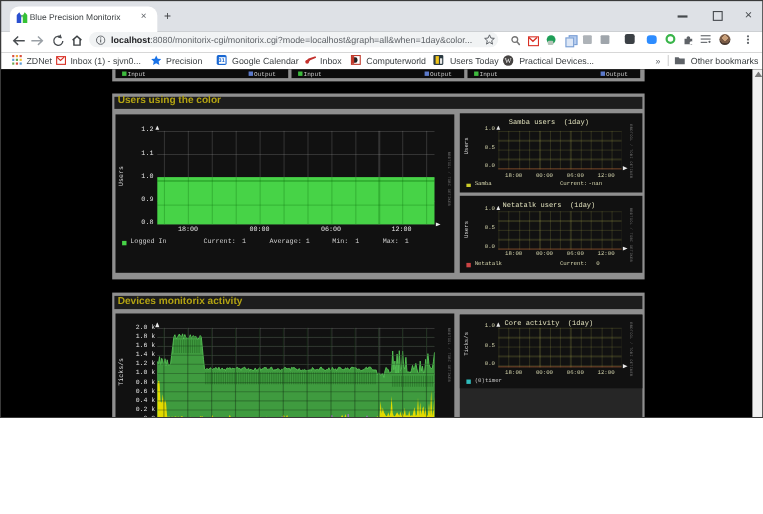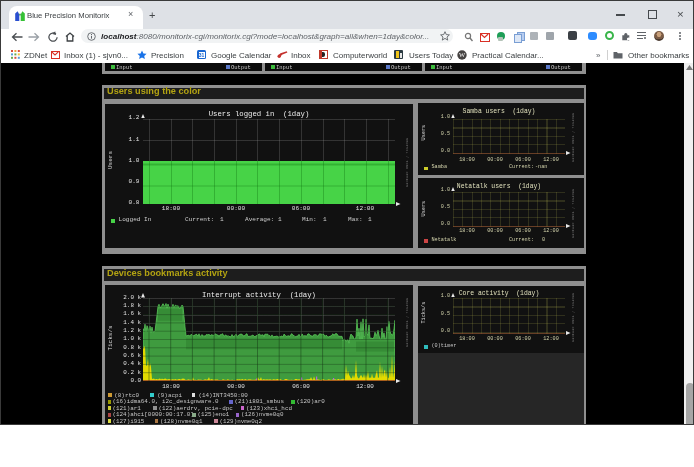--- a/index.html
+++ b/index.html
@@ -1,30 +1,30 @@
 <!DOCTYPE html>
 <html><head>
 <meta charset="utf-8">
 <style>
   html,body{margin:0;padding:0;}
-  #win{position:relative;width:694px;height:425px;overflow:hidden;background:#000;
+  #win{position:relative;width:694px;height:380px;overflow:hidden;background:#000;
        font-family:"Liberation Sans", sans-serif;box-sizing:border-box;border:1px solid #3a3a3a;}
   .abs{position:absolute;}
   
   #tabstrip{left:0;top:0;width:694px;height:28px;background:#dee1e6;}
   #tab{left:8px;top:5px;width:134px;height:23px;background:#fff;border-radius:8px 8px 0 0;}
   #tabtitle{left:26px;top:10px;font-size:7.7px;color:#3c4043;}
   #tabx{left:127px;top:9px;width:9px;height:9px;font-size:9px;color:#5f6368;line-height:9px;}
   #newtab{left:148px;top:9px;font-size:11px;color:#44474a;line-height:11px;}
   .winctl{top:9px;color:#45494d;}
   #toolbar{left:0;top:28px;width:694px;height:19px;background:#fff;}
   #bookbar{left:0;top:47px;width:694px;height:15px;background:#fff;}
   .bbtext{font-size:8px;color:#3c4043;top:50px;}
   .omni{left:80px;top:27.5px;width:372px;height:14.5px;background:#f1f3f4;border-radius:8px;}
-  .urltext{left:100px;top:30.5px;font-size:8.1px;color:#202124;font-style:italic;}
+  .urltext{left:100px;top:30.5px;font-size:8.1px;color:#202124;}
   
   #page{left:0;top:62px;width:694px;height:405px;background:#000;}
   
   #sbar{left:683px;top:62px;width:11px;height:405px;background:#f0f0f0;}
   #sthumb{left:684.5px;top:381.5px;width:8px;height:63px;background:#a6a6a6;border-radius:4px;}
 </style>
 </head>
 <body>
 <div id="win">
 
@@ -132,21 +132,21 @@
   <div class="abs" style="left:319px;top:50px;width:2px;height:7px;background:#c0392b;"></div>
   <div class="abs bbtext" style="left:332px;">Computerworld</div>
   <div class="abs" style="left:393px;top:49px;width:9px;height:9px;background:#2b3a42;border-radius:1px;"></div>
   <div class="abs" style="left:394.5px;top:50px;width:3px;height:7px;background:#f0c419;"></div>
   <div class="abs" style="left:398.5px;top:52px;width:2.5px;height:5px;background:#e8e8e8;"></div>
   <div class="abs bbtext" style="left:408px;">Users Today</div>
   <svg class="abs" style="left:456px;top:49px;" width="10" height="10" viewBox="0 0 10 10">
     <circle cx="5" cy="5" r="4.7" fill="#464342"></circle>
     <text x="5" y="7.2" font-size="6.5" fill="#fff" text-anchor="middle" font-family="Liberation Serif,serif">W</text>
   </svg>
-  <div class="abs bbtext" style="left:471px;">Practical Calendar...</div>
+  <div class="abs bbtext" style="left:471px;">Practical Devices...</div>
   <div class="abs" style="left:595px;top:49.5px;font-size:8px;color:#5f6368;">»</div>
   <div class="abs" style="left:606px;top:49px;width:1px;height:10px;background:#d0d0d0;"></div>
   <svg class="abs" style="left:612px;top:50px;" width="10" height="8" viewBox="0 0 10 8">
     <path d="M0.5 1 h3.4 l1 1.2 h4.6 v5.3 h-9 Z" fill="#5f6368"></path>
   </svg>
   <div class="abs bbtext" style="left:627px;">Other bookmarks</div>
 
   <div class="abs" id="page"></div>
 
 <div class="abs" style="left:100.5px;top:62px;width:484.8px;height:10.5px;background:#909090;"></div>
@@ -164,21 +164,20 @@
 <div class="abs" style="left:430px;top:64px;width:3.5px;height:3.5px;background:#3dbb3d;"></div>
 <div class="abs" style="left:435px;top:62.8px;font-family:'Liberation Mono',monospace;font-size:5.5px;color:#c9c9c9;">Input</div>
 <div class="abs" style="left:545px;top:64px;width:3.5px;height:3.5px;background:#5b79c9;"></div>
 <div class="abs" style="left:550px;top:62.8px;font-family:'Liberation Mono',monospace;font-size:5.5px;color:#c9c9c9;">Output</div>
 <div class="abs" style="left:100.5px;top:84px;width:484.8px;height:168.5px;background:#8f8f8f;"></div>
 <div class="abs" style="left:103.0px;top:86.5px;width:479.5px;height:11.0px;background:#1d1d1d;"></div>
 <div class="abs" style="left:106.0px;top:85.0px;font-size:9.2px;font-weight:bold;color:#b3a312;">Users using the color</div>
 <div class="abs" style="left:103.5px;top:102.5px;width:308.5px;height:144.0px;background:#111111;"></div>
 <div class="abs" style="left:417px;top:102px;width:165.5px;height:72px;background:#111111;"></div>
 <div class="abs" style="left:417px;top:176.5px;width:165.5px;height:70.0px;background:#111111;"></div>
-<div class="abs" style="left:158.0px;top:108.5px;width:200px;text-align:center;font-family:'Liberation Mono',monospace;font-size:7.3px;color:#ededed;">Users&nbsp;logged&nbsp;in&nbsp;&nbsp;(1day)</div>
 <div class="abs" style="left:80px;top:156px;width:60px;text-align:center;font-family:'Liberation Mono',monospace;font-size:6.0px;color:#dadada;line-height:6.0px;transform:rotate(-90deg);">Users</div>
 <div class="abs" style="left:142px;top:117.5px;width:252px;height:85.0px;background-image:repeating-linear-gradient(to right,rgba(145,145,145,0.27) 0 1px,transparent 1px 21.7px),repeating-linear-gradient(to bottom,rgba(145,145,145,0.27) 0 1px,transparent 1px 21.25px);background-position:6px 0,0 0;"></div>
 <div class="abs" style="left:142px;top:160px;width:252px;height:42.5px;background:#47d347;background-image:repeating-linear-gradient(to right,rgba(0,90,0,0.28) 0 1px,transparent 1px 21.7px),repeating-linear-gradient(to bottom,rgba(0,90,0,0.28) 0 1px,transparent 1px 21.25px);background-position:6px 0,0 3.5px;"></div>
 <div class="abs" style="left:114.5px;top:114.3px;width:24px;text-align:right;font-family:'Liberation Mono',monospace;font-size:6.1px;color:#e2e2e2;line-height:6.1px;">1.2</div>
 <div class="abs" style="left:114.5px;top:135.55px;width:24px;text-align:right;font-family:'Liberation Mono',monospace;font-size:6.1px;color:#e2e2e2;line-height:6.1px;">1.1</div>
 <div class="abs" style="left:114.5px;top:156.8px;width:24px;text-align:right;font-family:'Liberation Mono',monospace;font-size:6.1px;color:#e2e2e2;line-height:6.1px;">1.0</div>
 <div class="abs" style="left:114.5px;top:178.05px;width:24px;text-align:right;font-family:'Liberation Mono',monospace;font-size:6.1px;color:#e2e2e2;line-height:6.1px;">0.9</div>
 <div class="abs" style="left:114.5px;top:199.3px;width:24px;text-align:right;font-family:'Liberation Mono',monospace;font-size:6.1px;color:#e2e2e2;line-height:6.1px;">0.8</div>
 <div class="abs" style="left:156px;top:204.5px;width:28px;text-align:center;font-family:'Liberation Mono',monospace;font-size:6.1px;color:#e2e2e2;line-height:6.1px;">18:00</div>
 <div class="abs" style="left:221px;top:204.5px;width:28px;text-align:center;font-family:'Liberation Mono',monospace;font-size:6.1px;color:#e2e2e2;line-height:6.1px;">00:00</div>
@@ -238,25 +237,24 @@
 <svg class="abs" style="left:565px;top:222.5px;" width="4.5" height="4" viewBox="0 0 4.5 4">
       <path d="M4.5 2 L0 0 L0 4 Z" fill="#e8e8e8"></path>
     </svg>
 <div class="abs" style="left:551.5px;top:206px;width:40px;font-family:'Liberation Mono',monospace;font-size:3.4px;color:#6e6e6e;text-align:center;transform:rotate(90deg);transform-origin:center;letter-spacing:0.2px;white-space:nowrap;">RRDTOOL / TOBI OETIKER</div>
 <div class="abs" style="left:423px;top:238px;width:3.6px;height:3.6px;background:#cc4444;"></div>
 <div class="abs" style="left:430.5px;top:236.7px;font-family:'Liberation Mono',monospace;font-size:5.2px;color:#d6d6ae;line-height:5.8px;white-space:pre;">Netatalk</div>
 <div class="abs" style="left:508px;top:236.7px;font-family:'Liberation Mono',monospace;font-size:5.2px;color:#d6d6ae;line-height:5.8px;white-space:pre;">Current:</div>
 <div class="abs" style="left:541px;top:236.7px;font-family:'Liberation Mono',monospace;font-size:5.2px;color:#d6d6ae;line-height:5.8px;white-space:pre;">0</div>
 <div class="abs" style="left:100.5px;top:265px;width:484.8px;height:190.3px;background:#8f8f8f;"></div>
 <div class="abs" style="left:103.0px;top:267.5px;width:479.5px;height:12.5px;background:#1d1d1d;"></div>
-<div class="abs" style="left:106.0px;top:267.2px;font-size:9.2px;font-weight:bold;color:#b3a312;">Devices bookmarks activity</div>
+<div class="abs" style="left:106.0px;top:267.2px;font-size:9.2px;font-weight:bold;color:#b3a312;">Devices monitorix activity</div>
 <div class="abs" style="left:103.5px;top:284px;width:308.5px;height:163.5px;background:#111111;"></div>
 <div class="abs" style="left:417px;top:284.5px;width:165.5px;height:163px;background:#262626;"></div>
 <div class="abs" style="left:417px;top:284.5px;width:165.5px;height:67.0px;background:#111111;"></div>
-<div class="abs" style="left:158.0px;top:289.5px;width:200px;text-align:center;font-family:'Liberation Mono',monospace;font-size:7.3px;color:#ededed;">Interrupt&nbsp;activity&nbsp;&nbsp;(1day)</div>
 <div class="abs" style="left:80px;top:334px;width:60px;text-align:center;font-family:'Liberation Mono',monospace;font-size:6.0px;color:#dadada;line-height:6.0px;transform:rotate(-90deg);">Ticks/s</div>
 <div class="abs" style="left:142px;top:297px;width:252px;height:83px;background-image:repeating-linear-gradient(to right,rgba(145,145,145,0.27) 0 1px,transparent 1px 21.7px),repeating-linear-gradient(to bottom,rgba(145,145,145,0.27) 0 1px,transparent 1px 8.3px);background-position:6px 0,0 0;"></div>
 <svg class="abs" style="left:142px;top:297px;" width="252" height="83" viewBox="0 0 252 83">
 <polygon points="0,83 0.0,30.6 1.0,32.9 2.0,26.2 3.0,33.9 4.0,27.7 5.0,30.0 6.0,34.1 7.0,28.1 8.0,34.4 9.0,29.1 10.0,33.9 11.0,33.7 12.0,33.2 13.0,25.2 14.0,17.2 15.0,8.3 16.0,6.3 17.0,9.8 18.0,9.3 19.0,7.3 20.0,5.7 21.0,7.5 22.0,8.4 23.0,5.5 24.0,10.1 25.0,6.1 26.0,8.9 27.0,9.7 28.0,9.8 29.0,8.8 30.0,6.3 31.0,9.5 32.0,7.5 33.0,7.2 34.0,8.5 35.0,7.6 36.0,10.1 37.0,10.1 38.0,9.3 39.0,7.0 40.0,8.3 41.0,18.5 42.0,28.8 43.0,37.6 44.0,38.0 45.0,37.1 46.0,37.5 47.0,38.0 48.0,36.4 49.0,36.7 50.0,38.2 51.0,37.1 52.0,37.3 53.0,36.1 54.0,36.6 55.0,38.1 56.0,35.8 57.0,38.6 58.0,37.6 59.0,36.5 60.0,38.5 61.0,37.4 62.0,38.9 63.0,36.8 64.0,36.5 65.0,37.1 66.0,36.1 67.0,38.0 68.0,36.7 69.0,37.0 70.0,37.1 71.0,37.5 72.0,36.2 73.0,35.9 74.0,37.4 75.0,36.8 76.0,38.8 77.0,36.7 78.0,36.9 79.0,35.7 80.0,36.3 81.0,38.1 82.0,37.7 83.0,36.8 84.0,38.9 85.0,37.5 86.0,38.5 87.0,38.6 88.0,38.8 89.0,36.5 90.0,38.6 91.0,38.2 92.0,37.7 93.0,36.1 94.0,38.7 95.0,37.5 96.0,37.2 97.0,36.1 98.0,36.3 99.0,36.1 100.0,38.1 101.0,37.6 102.0,37.8 103.0,36.1 104.0,35.8 105.0,38.5 106.0,38.4 107.0,38.2 108.0,38.2 109.0,37.4 110.0,37.1 111.0,38.1 112.0,39.0 113.0,37.6 114.0,37.8 115.0,37.1 116.0,35.8 117.0,36.7 118.0,37.3 119.0,37.0 120.0,36.8 121.0,38.8 122.0,36.0 123.0,36.4 124.0,36.1 125.0,36.4 126.0,37.7 127.0,37.7 128.0,38.7 129.0,36.9 130.0,38.8 131.0,38.8 132.0,38.3 133.0,38.5 134.0,37.9 135.0,38.8 136.0,39.0 137.0,38.5 138.0,38.7 139.0,37.8 140.0,38.9 141.0,36.1 142.0,37.0 143.0,38.5 144.0,38.2 145.0,37.9 146.0,37.8 147.0,38.6 148.0,36.2 149.0,35.7 150.0,37.5 151.0,37.4 152.0,38.7 153.0,38.7 154.0,37.9 155.0,38.1 156.0,36.3 157.0,38.5 158.0,38.9 159.0,35.9 160.0,37.3 161.0,38.5 162.0,37.2 163.0,38.9 164.0,37.3 165.0,35.8 166.0,36.1 167.0,36.7 168.0,38.1 169.0,37.8 170.0,38.5 171.0,36.4 172.0,37.2 173.0,36.4 174.0,37.9 175.0,38.3 176.0,36.3 177.0,35.7 178.0,36.2 179.0,36.3 180.0,36.3 181.0,36.6 182.0,38.3 183.0,37.3 184.0,37.8 185.0,38.9 186.0,38.9 187.0,38.1 188.0,38.1 189.0,36.7 190.0,35.8 191.0,37.5 192.0,35.9 193.0,35.7 194.0,35.8 195.0,37.8 196.0,38.3 197.0,38.3 198.0,38.4 199.0,38.3 200.0,42.5 201.0,41.2 202.0,41.5 203.0,43.3 204.0,42.4 205.0,41.7 206.0,45.2 207.0,39.1 208.0,36.0 209.0,37.6 210.0,38.0 211.0,41.4 212.0,40.8 213.0,39.1 214.0,21.1 215.0,38.0 216.0,30.2 217.0,41.2 218.0,23.8 219.0,41.0 220.0,20.8 221.0,38.9 222.0,37.8 223.0,21.2 224.0,35.5 225.0,37.4 226.0,26.8 227.0,40.1 228.0,40.3 229.0,40.0 230.0,41.1 231.0,38.8 232.0,34.2 233.0,37.7 234.0,36.1 235.0,32.3 236.0,37.3 237.0,41.5 238.0,40.9 239.0,30.2 240.0,39.2 241.0,34.8 242.0,41.3 243.0,40.2 244.0,28.6 245.0,34.7 246.0,23.5 247.0,33.4 248.0,35.8 249.0,37.1 250.0,36.6 251.0,30.9 252.0,22.3 252,83" fill="#3f9b3f"></polygon>
 <polyline points="0,83 0.0,30.6 1.0,32.9 2.0,26.2 3.0,33.9 4.0,27.7 5.0,30.0 6.0,34.1 7.0,28.1 8.0,34.4 9.0,29.1 10.0,33.9 11.0,33.7 12.0,33.2 13.0,25.2 14.0,17.2 15.0,8.3 16.0,6.3 17.0,9.8 18.0,9.3 19.0,7.3 20.0,5.7 21.0,7.5 22.0,8.4 23.0,5.5 24.0,10.1 25.0,6.1 26.0,8.9 27.0,9.7 28.0,9.8 29.0,8.8 30.0,6.3 31.0,9.5 32.0,7.5 33.0,7.2 34.0,8.5 35.0,7.6 36.0,10.1 37.0,10.1 38.0,9.3 39.0,7.0 40.0,8.3 41.0,18.5 42.0,28.8 43.0,37.6 44.0,38.0 45.0,37.1 46.0,37.5 47.0,38.0 48.0,36.4 49.0,36.7 50.0,38.2 51.0,37.1 52.0,37.3 53.0,36.1 54.0,36.6 55.0,38.1 56.0,35.8 57.0,38.6 58.0,37.6 59.0,36.5 60.0,38.5 61.0,37.4 62.0,38.9 63.0,36.8 64.0,36.5 65.0,37.1 66.0,36.1 67.0,38.0 68.0,36.7 69.0,37.0 70.0,37.1 71.0,37.5 72.0,36.2 73.0,35.9 74.0,37.4 75.0,36.8 76.0,38.8 77.0,36.7 78.0,36.9 79.0,35.7 80.0,36.3 81.0,38.1 82.0,37.7 83.0,36.8 84.0,38.9 85.0,37.5 86.0,38.5 87.0,38.6 88.0,38.8 89.0,36.5 90.0,38.6 91.0,38.2 92.0,37.7 93.0,36.1 94.0,38.7 95.0,37.5 96.0,37.2 97.0,36.1 98.0,36.3 99.0,36.1 100.0,38.1 101.0,37.6 102.0,37.8 103.0,36.1 104.0,35.8 105.0,38.5 106.0,38.4 107.0,38.2 108.0,38.2 109.0,37.4 110.0,37.1 111.0,38.1 112.0,39.0 113.0,37.6 114.0,37.8 115.0,37.1 116.0,35.8 117.0,36.7 118.0,37.3 119.0,37.0 120.0,36.8 121.0,38.8 122.0,36.0 123.0,36.4 124.0,36.1 125.0,36.4 126.0,37.7 127.0,37.7 128.0,38.7 129.0,36.9 130.0,38.8 131.0,38.8 132.0,38.3 133.0,38.5 134.0,37.9 135.0,38.8 136.0,39.0 137.0,38.5 138.0,38.7 139.0,37.8 140.0,38.9 141.0,36.1 142.0,37.0 143.0,38.5 144.0,38.2 145.0,37.9 146.0,37.8 147.0,38.6 148.0,36.2 149.0,35.7 150.0,37.5 151.0,37.4 152.0,38.7 153.0,38.7 154.0,37.9 155.0,38.1 156.0,36.3 157.0,38.5 158.0,38.9 159.0,35.9 160.0,37.3 161.0,38.5 162.0,37.2 163.0,38.9 164.0,37.3 165.0,35.8 166.0,36.1 167.0,36.7 168.0,38.1 169.0,37.8 170.0,38.5 171.0,36.4 172.0,37.2 173.0,36.4 174.0,37.9 175.0,38.3 176.0,36.3 177.0,35.7 178.0,36.2 179.0,36.3 180.0,36.3 181.0,36.6 182.0,38.3 183.0,37.3 184.0,37.8 185.0,38.9 186.0,38.9 187.0,38.1 188.0,38.1 189.0,36.7 190.0,35.8 191.0,37.5 192.0,35.9 193.0,35.7 194.0,35.8 195.0,37.8 196.0,38.3 197.0,38.3 198.0,38.4 199.0,38.3 200.0,42.5 201.0,41.2 202.0,41.5 203.0,43.3 204.0,42.4 205.0,41.7 206.0,45.2 207.0,39.1 208.0,36.0 209.0,37.6 210.0,38.0 211.0,41.4 212.0,40.8 213.0,39.1 214.0,21.1 215.0,38.0 216.0,30.2 217.0,41.2 218.0,23.8 219.0,41.0 220.0,20.8 221.0,38.9 222.0,37.8 223.0,21.2 224.0,35.5 225.0,37.4 226.0,26.8 227.0,40.1 228.0,40.3 229.0,40.0 230.0,41.1 231.0,38.8 232.0,34.2 233.0,37.7 234.0,36.1 235.0,32.3 236.0,37.3 237.0,41.5 238.0,40.9 239.0,30.2 240.0,39.2 241.0,34.8 242.0,41.3 243.0,40.2 244.0,28.6 245.0,34.7 246.0,23.5 247.0,33.4 248.0,35.8 249.0,37.1 250.0,36.6 251.0,30.9 252.0,22.3 252,83" fill="none" stroke="#58c758" stroke-width="0.8"></polyline>
 <g stroke="rgba(5,60,5,0.3)" stroke-width="1">
         <line x1="16" y1="10.8" x2="16" y2="22.8"></line>
         <line x1="18" y1="10.8" x2="18" y2="22.8"></line>
         <line x1="20" y1="10.8" x2="20" y2="22.8"></line>
         <line x1="22" y1="10.8" x2="22" y2="22.8"></line>

